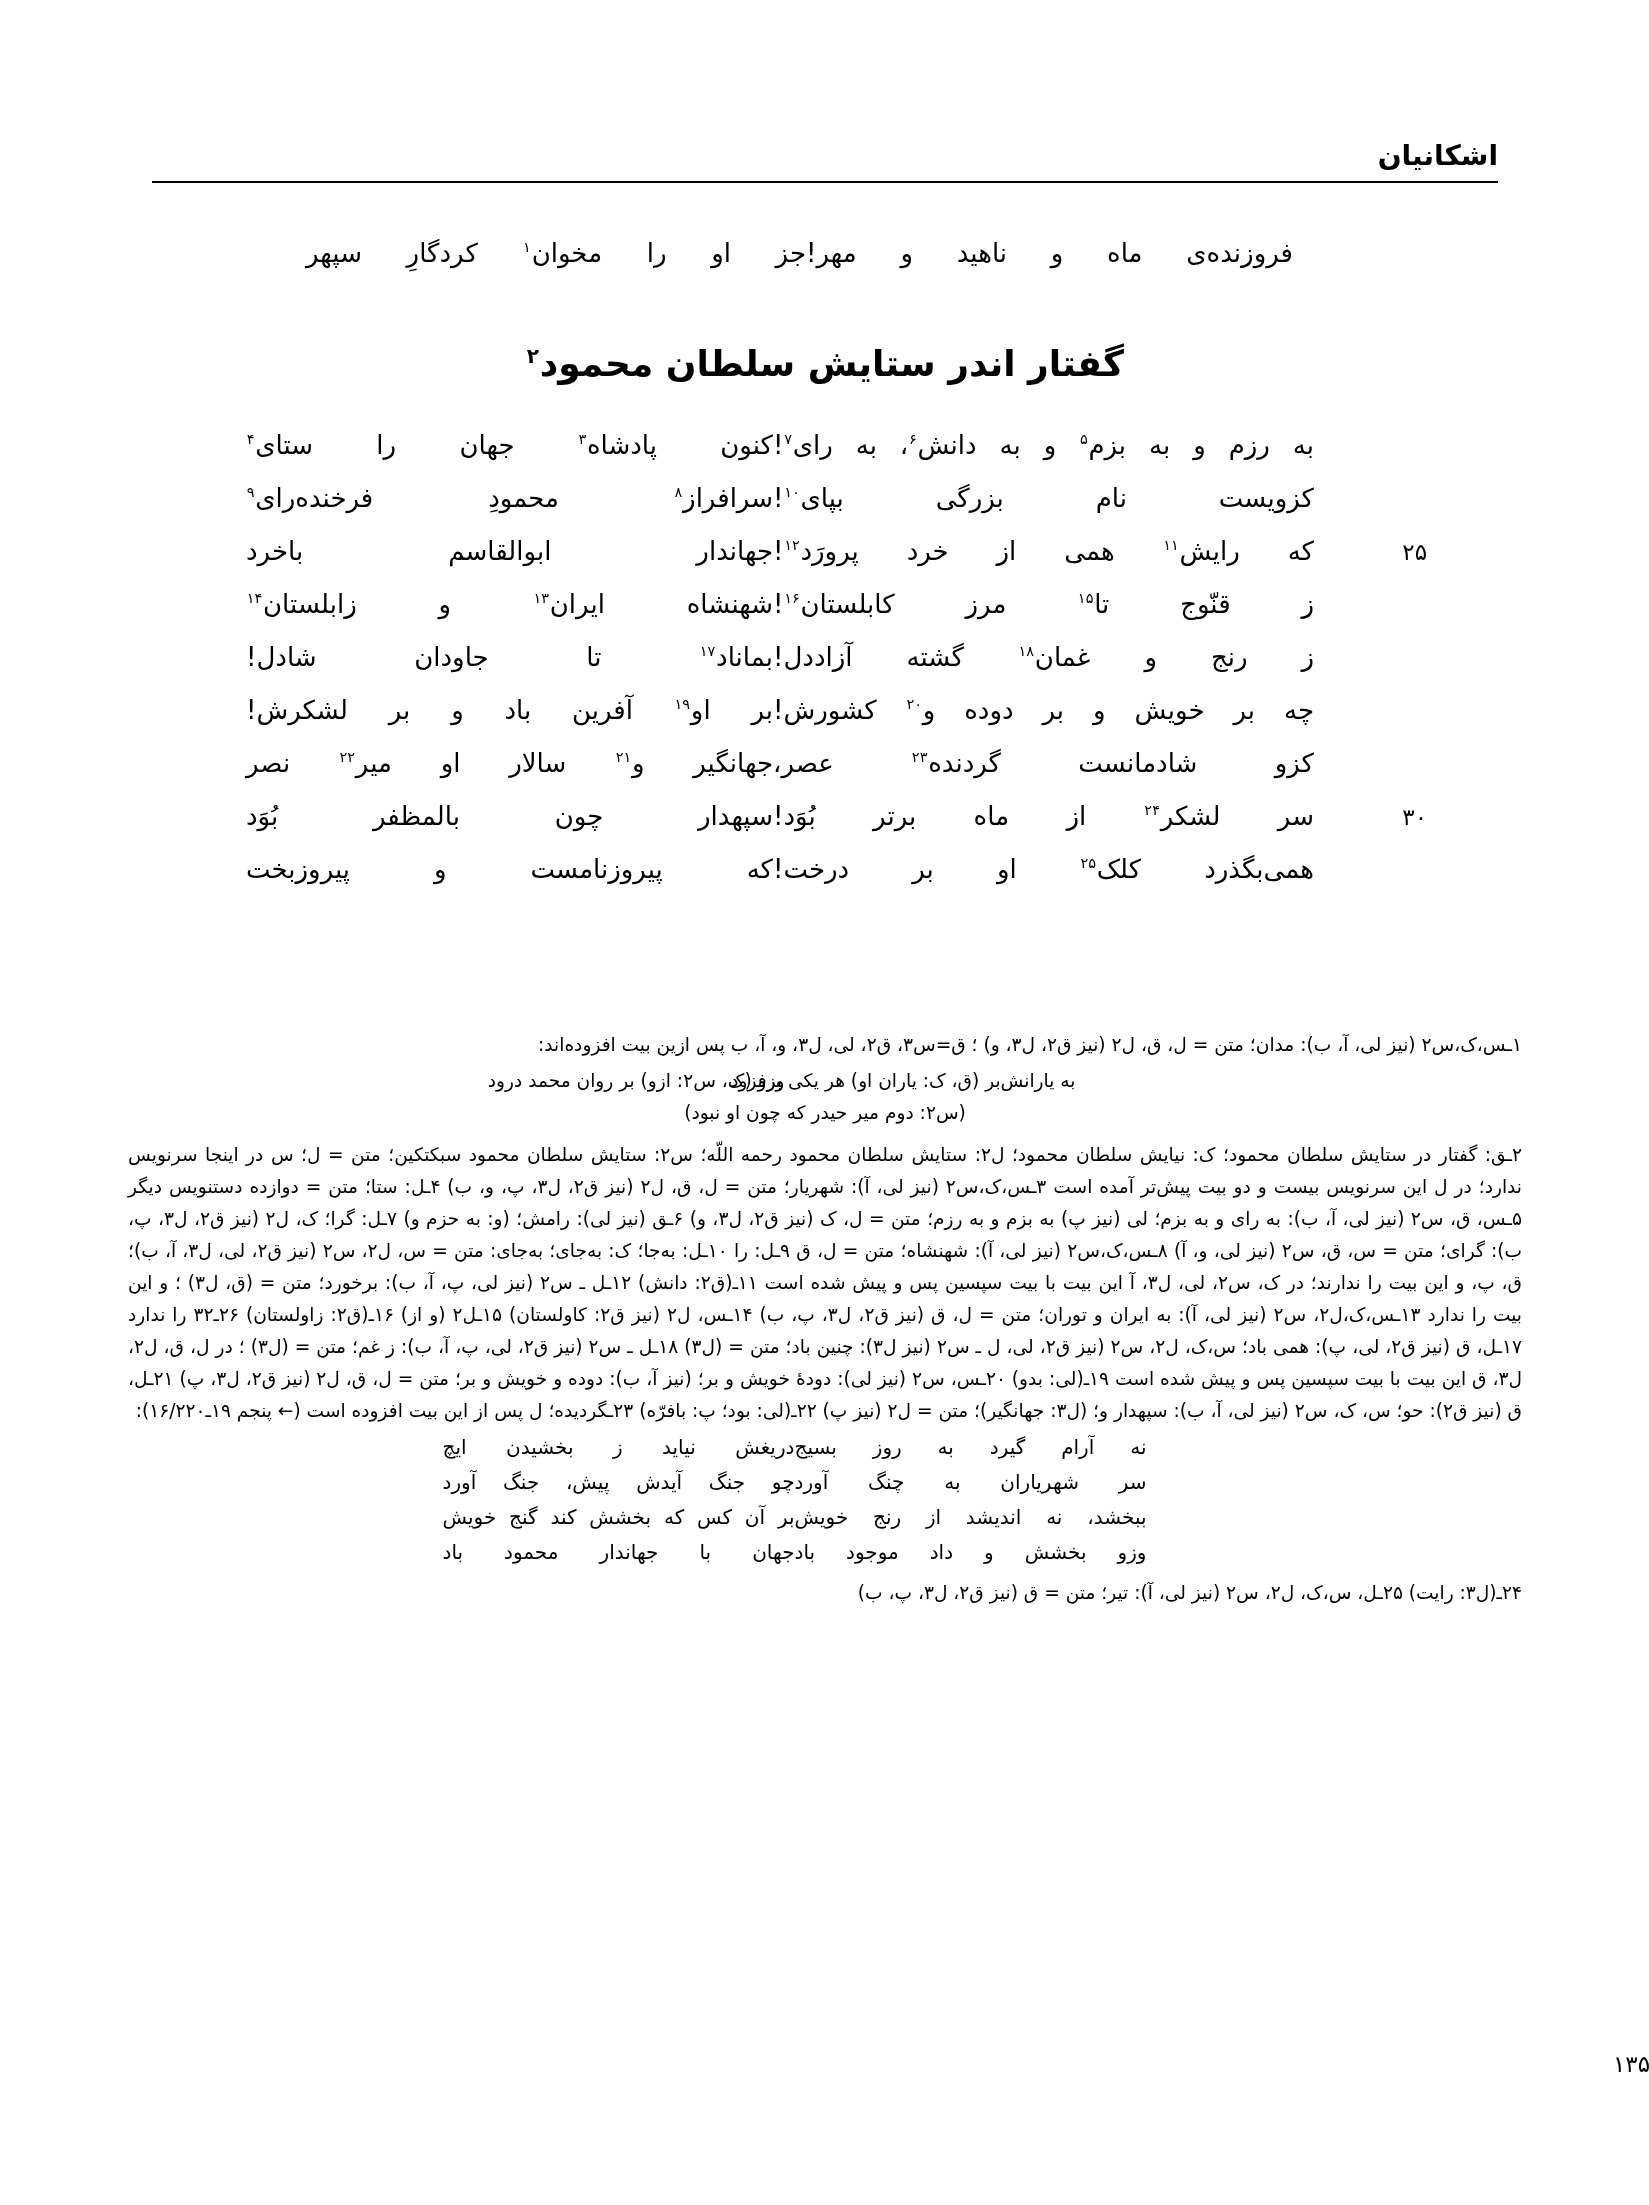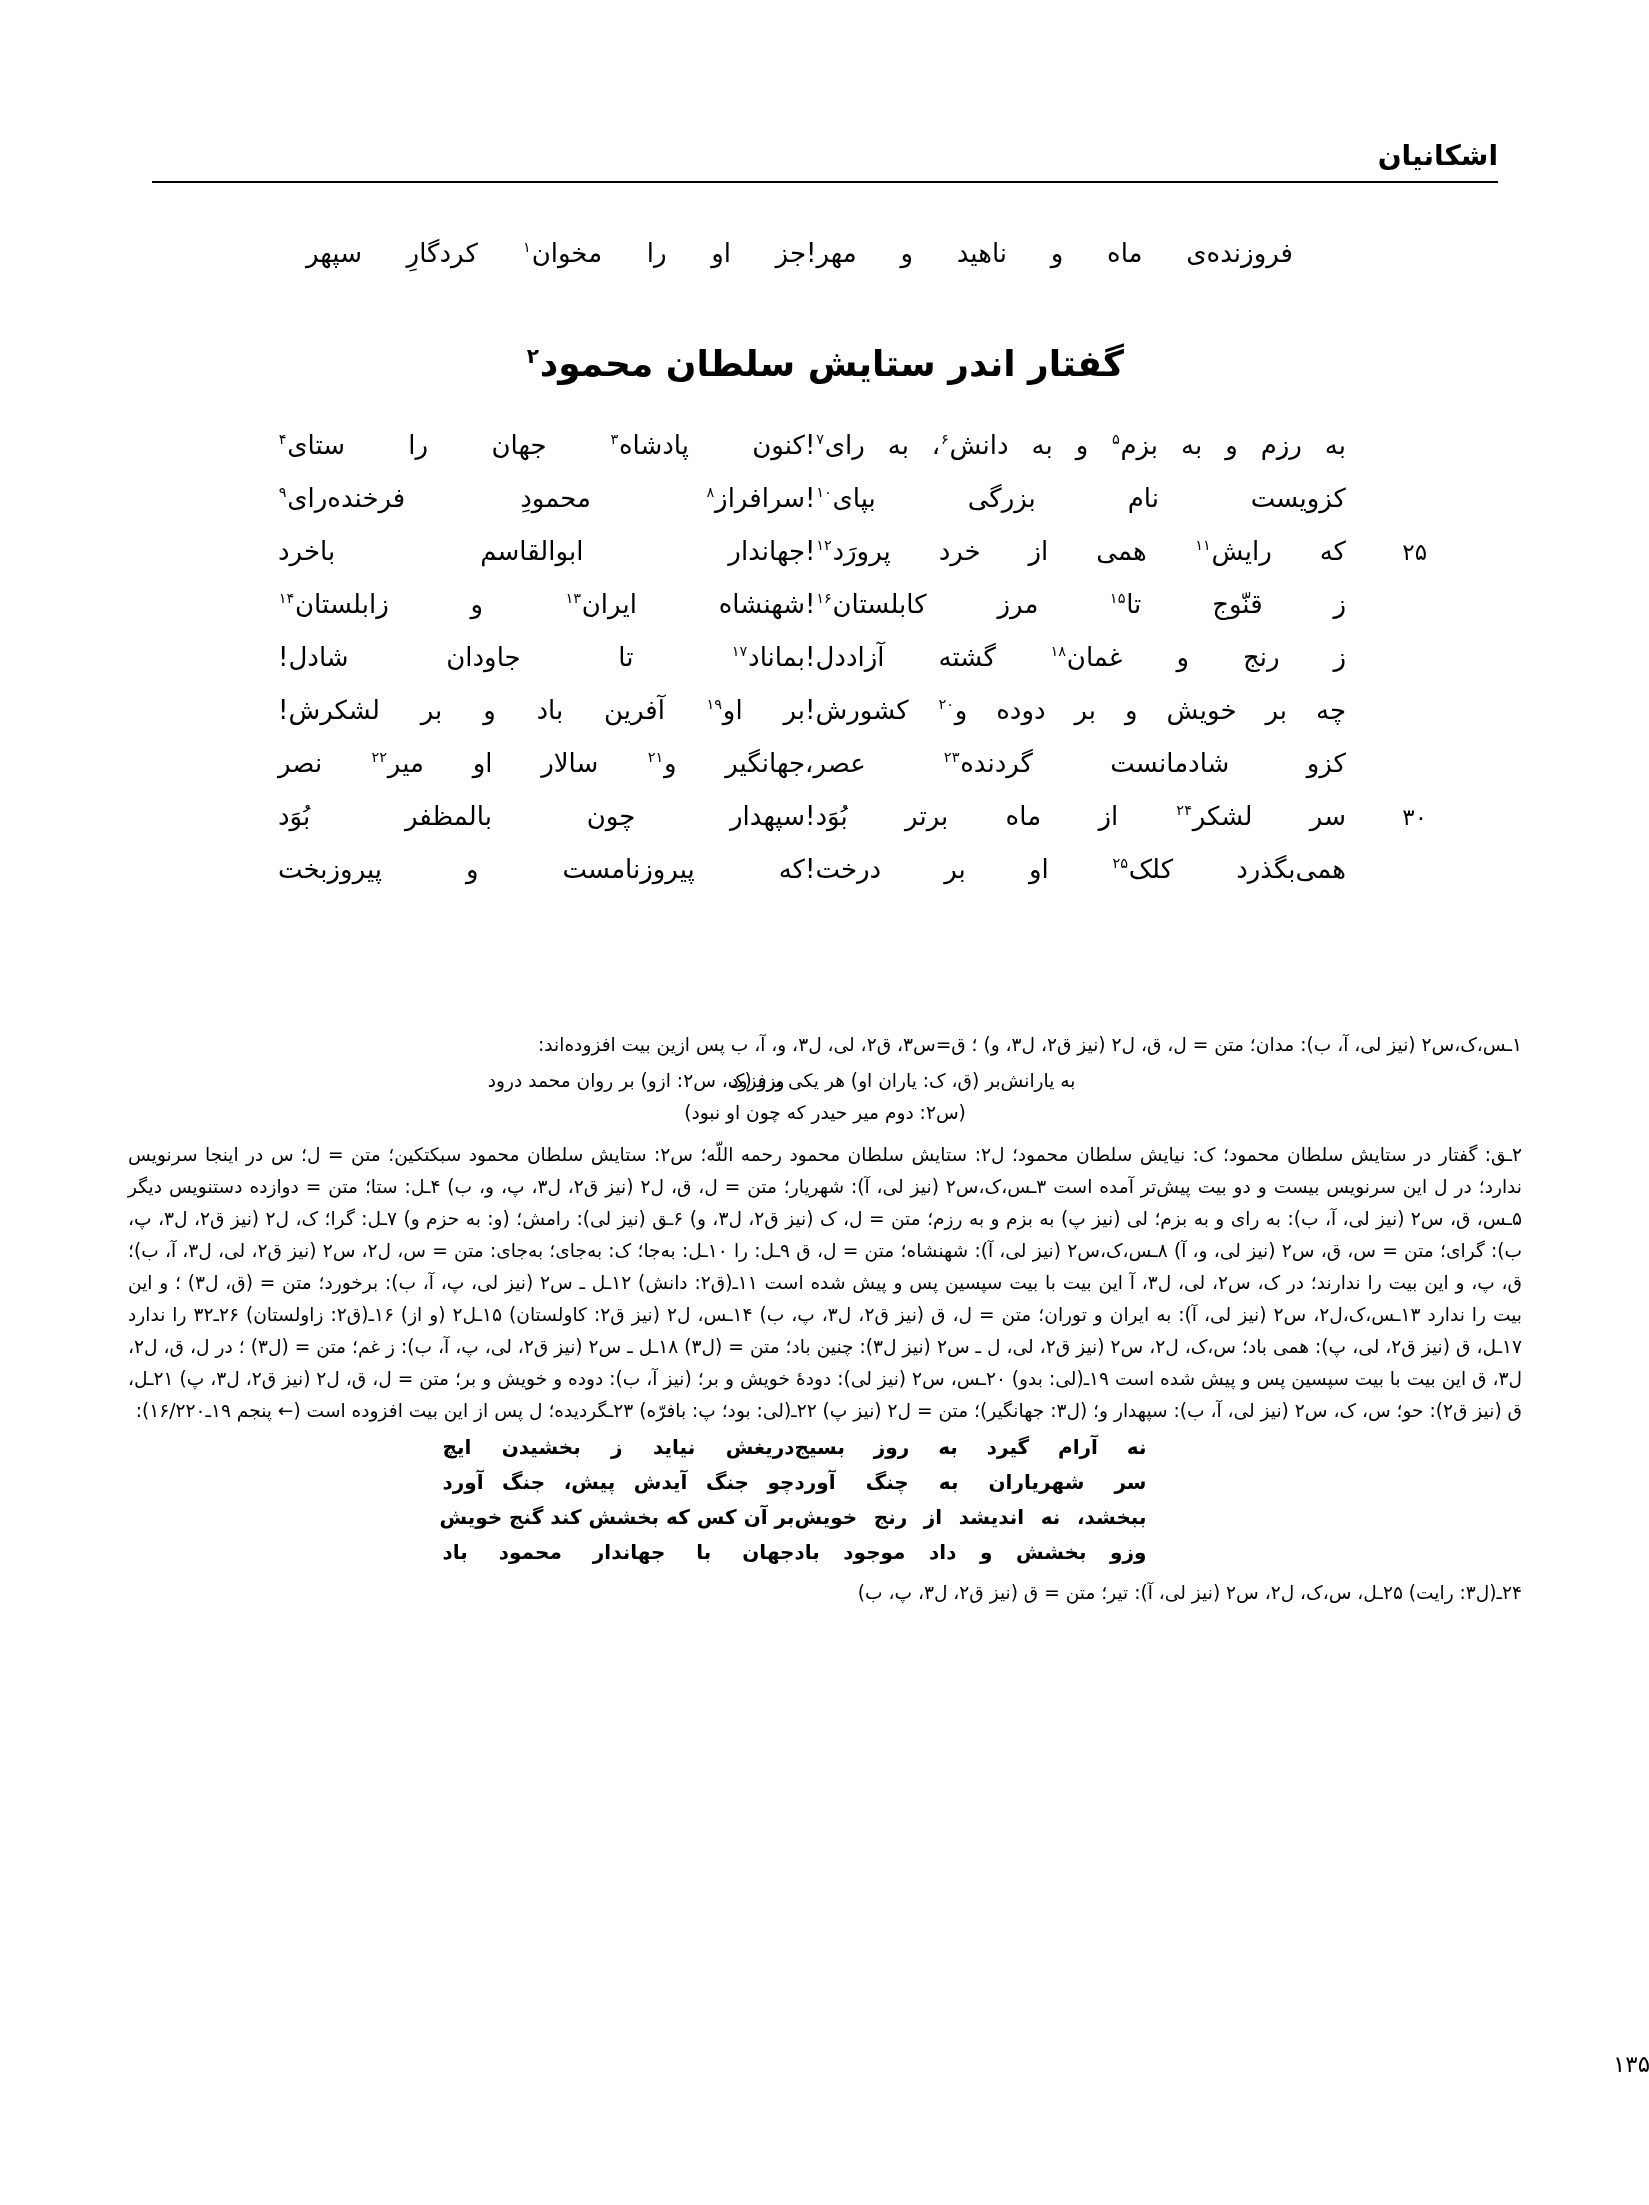--- a/index.html
+++ b/index.html
@@ -71,21 +71,21 @@
     padding-left: 12px;
     box-sizing: border-box;
   }
   .hemi {
     flex: 0 0 auto;
     text-align: justify;
     text-align-last: justify;
     letter-spacing: 0.2px;
   }
   .hemi.right { width: 527px; }
-  .hemi.left  { width: 541px; margin-right: 28px; }
+  .hemi.left  { width: 541px; margin-right: 60px; }
   .verse-block.top .hemi.right { width: 500px; }
   .verse-block.top .hemi.left  { width: 487px; margin-right: 81px; }
 
   sup.fn {
     font-size: 0.56em;
     vertical-align: super;
     line-height: 0;
     padding: 0 0.7px;
   }
 
@@ -142,21 +142,21 @@
     margin-top: 4px;
   }
   .fn-inset {
     display: flex;
     flex-direction: row;
     justify-content: center;
     height: 35px;
     font-size: 20px;
     white-space: nowrap;
   }
-  .fn-inset .ih { flex: 0 0 auto; text-align: justify; text-align-last: justify; font-weight: bold; }
+  .fn-inset .ih { flex: 0 0 auto; text-align: justify; text-align-last: justify; }
   .fn-inset .ih.r { width: 352px; }
   .fn-inset .ih.l { width: 352px; margin-right: 61px; }
 
   
   .page-number {
     position: absolute;
     bottom: 128px;
     right: 0;
     left: 0;
     text-align: right;

